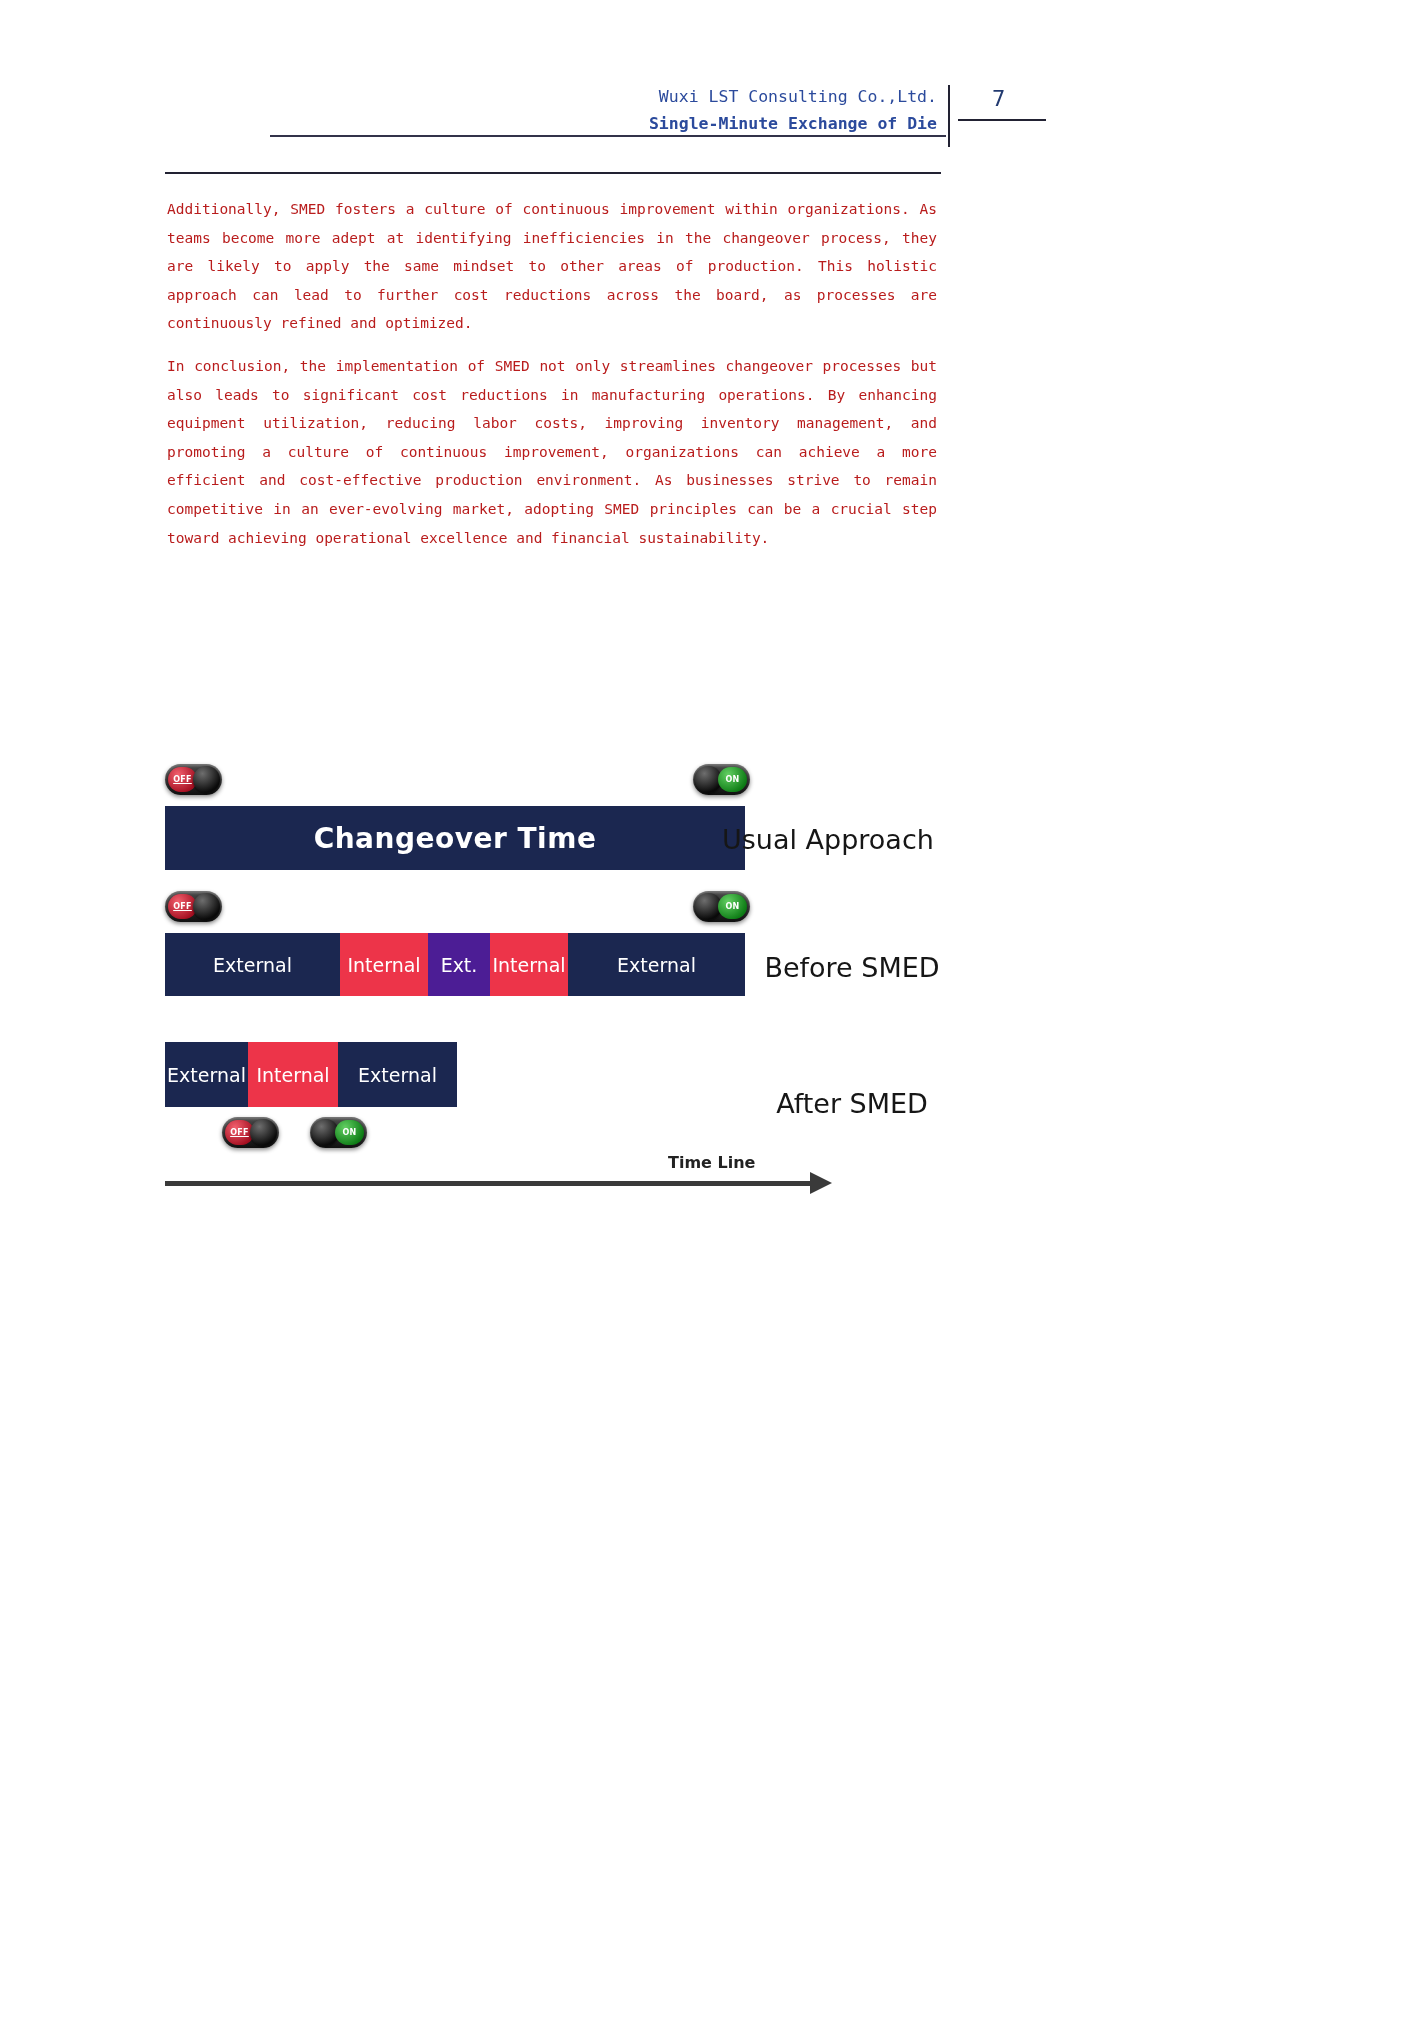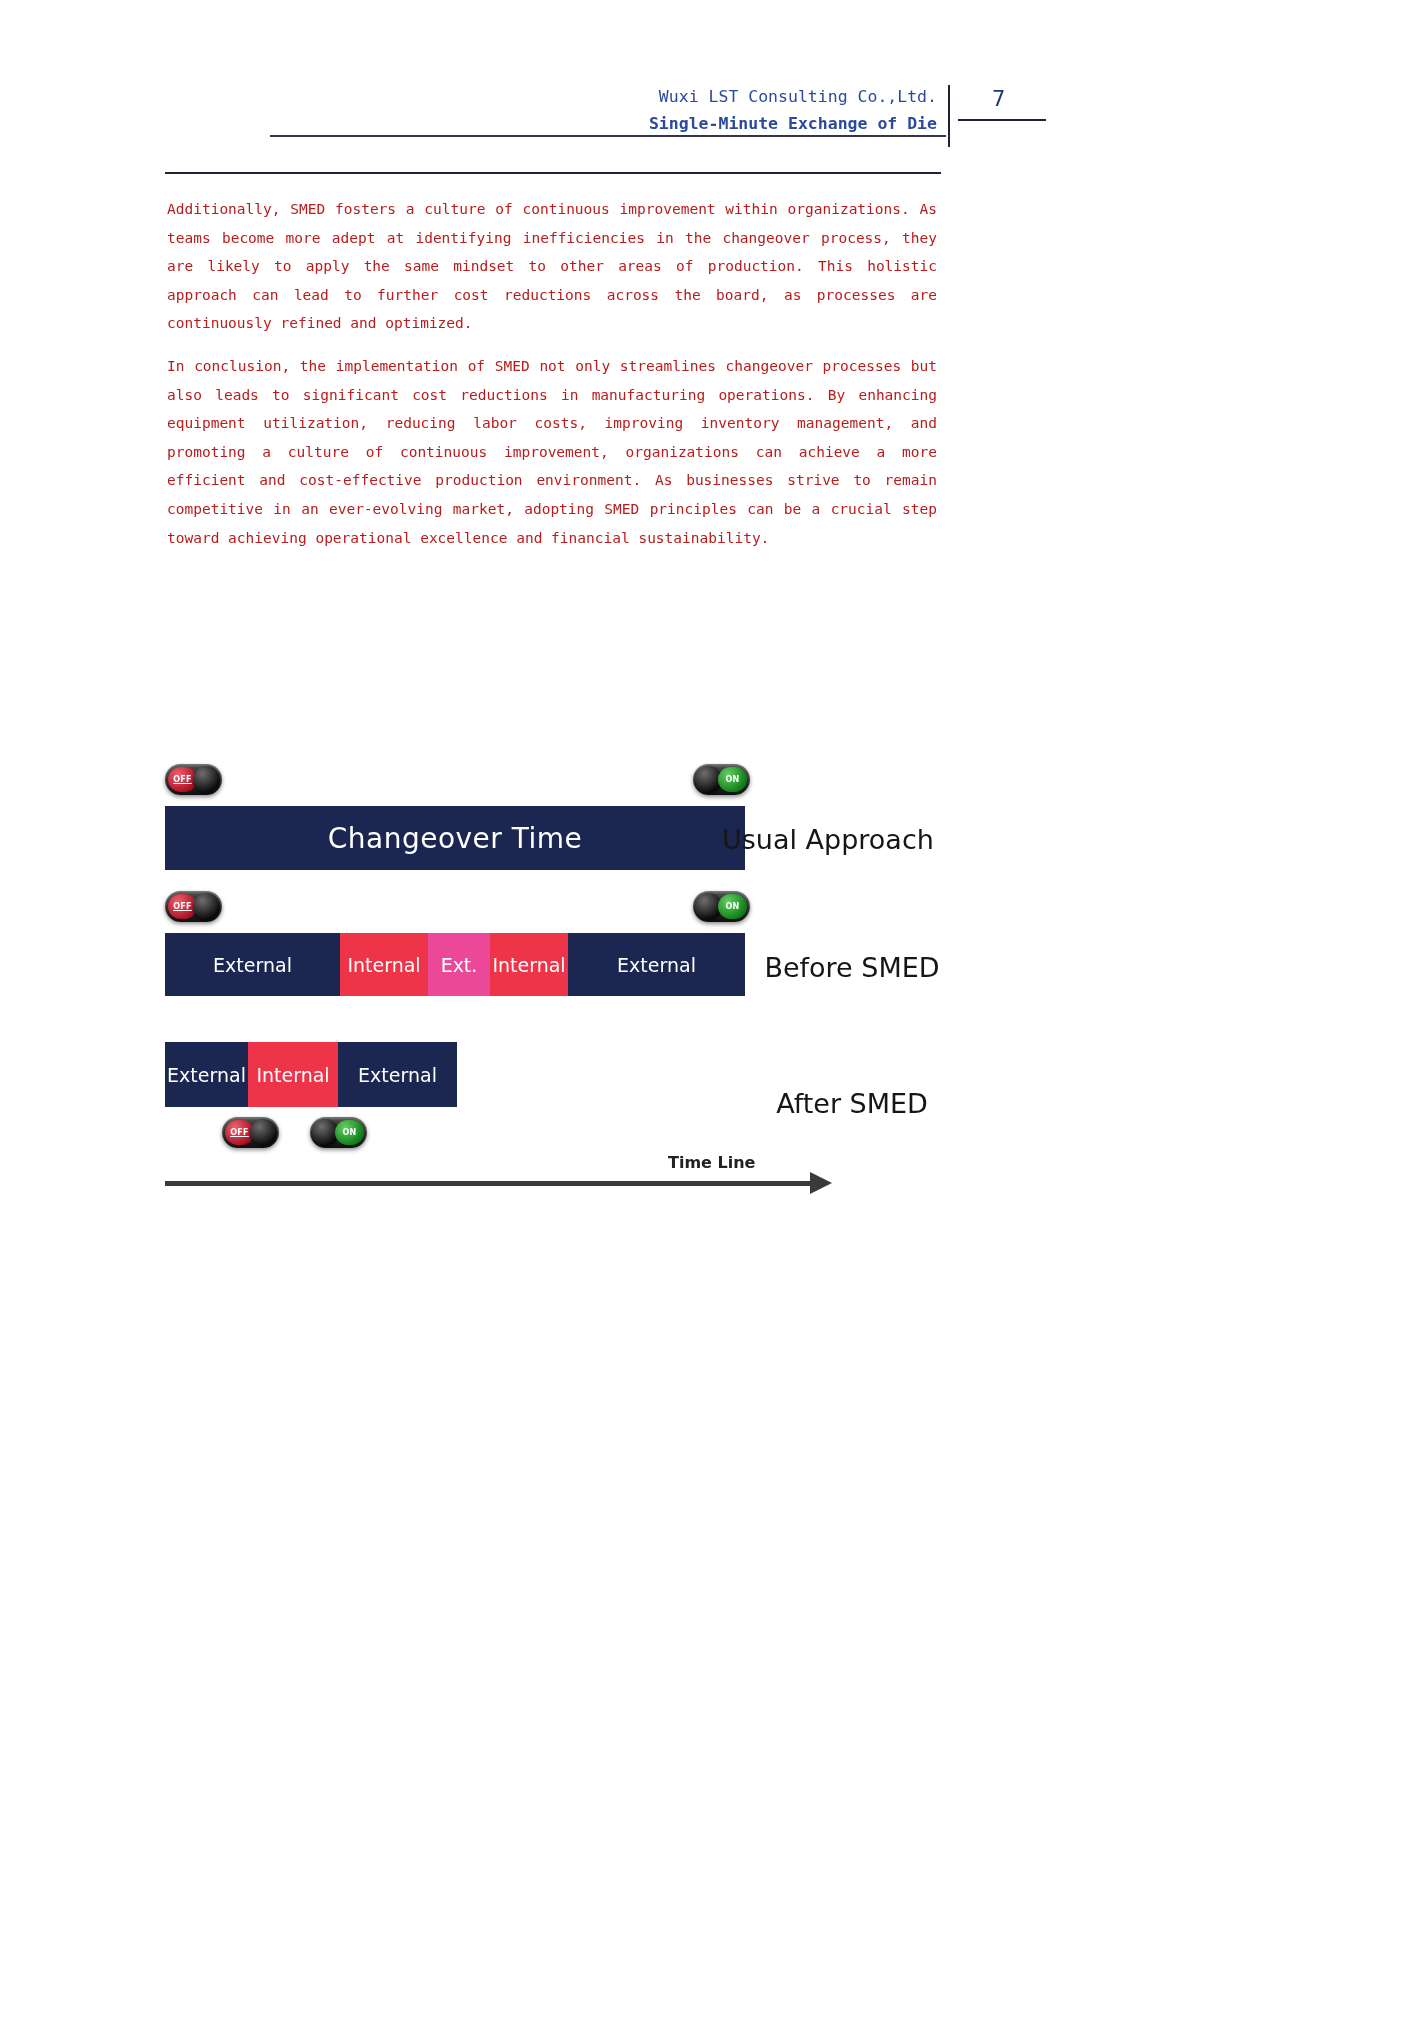--- a/index.html
+++ b/index.html
@@ -61,21 +61,21 @@
   .bar {
     position: absolute;
     display: flex;
     color: #ffffff;
     font-family: "DejaVu Sans", sans-serif;
   }
   .bar-usual   { left: 165px; top: 806px;  width: 580px; height: 64px; align-items: center; justify-content: center; }
   .bar-before  { left: 165px; top: 933px;  width: 580px; height: 63px; }
   .bar-after   { left: 165px; top: 1042px; width: 292px; height: 65px; }
 
-  .bar-usual .bar-title { font-size: 28px; font-weight: 400; letter-spacing: 0.5px; }
+  .bar-usual .bar-title { font-size: 28px; font-weight: 700; letter-spacing: 0.5px; }
 
   .segment {
     height: 100%;
     display: flex; align-items: center; justify-content: center;
     font-size: 19px; font-weight: 500; white-space: nowrap;
   }
   
   .b-s0 { width: 175px; } .b-s1 { width: 88px; } .b-s2 { width: 62px; }
   .b-s3 { width: 78px;  } .b-s4 { width: 177px; }
   
@@ -179,21 +179,21 @@
       <span class="side">OFF</span>
       <span class="knob"></span>
     </div>
     <div class="toggle on t-before-on">
       <span class="knob"></span>
       <span class="side">ON</span>
     </div>
     <div class="bar bar-before">
       <div class="segment b-s0" style="background-color: rgb(27, 39, 80);">External</div>
       <div class="segment b-s1" style="background-color: rgb(237, 52, 73);">Internal</div>
-      <div class="segment b-s2" style="background-color: #ec4899;">Ext.</div>
+      <div class="segment b-s2" style="background-color: #4c1d95;">Ext.</div>
       <div class="segment b-s3" style="background-color: rgb(237, 52, 73);">Internal</div>
       <div class="segment b-s4" style="background-color: rgb(27, 39, 80);">External</div>
     </div>
     <div class="caption caption-before">Before SMED</div>
 
     <div class="bar bar-after">
       <div class="segment a-s0" style="background-color: rgb(27, 39, 80);">External</div>
       <div class="segment a-s1" style="background-color: rgb(237, 52, 73);">Internal</div>
       <div class="segment a-s2" style="background-color: rgb(27, 39, 80);">External</div>
     </div>

